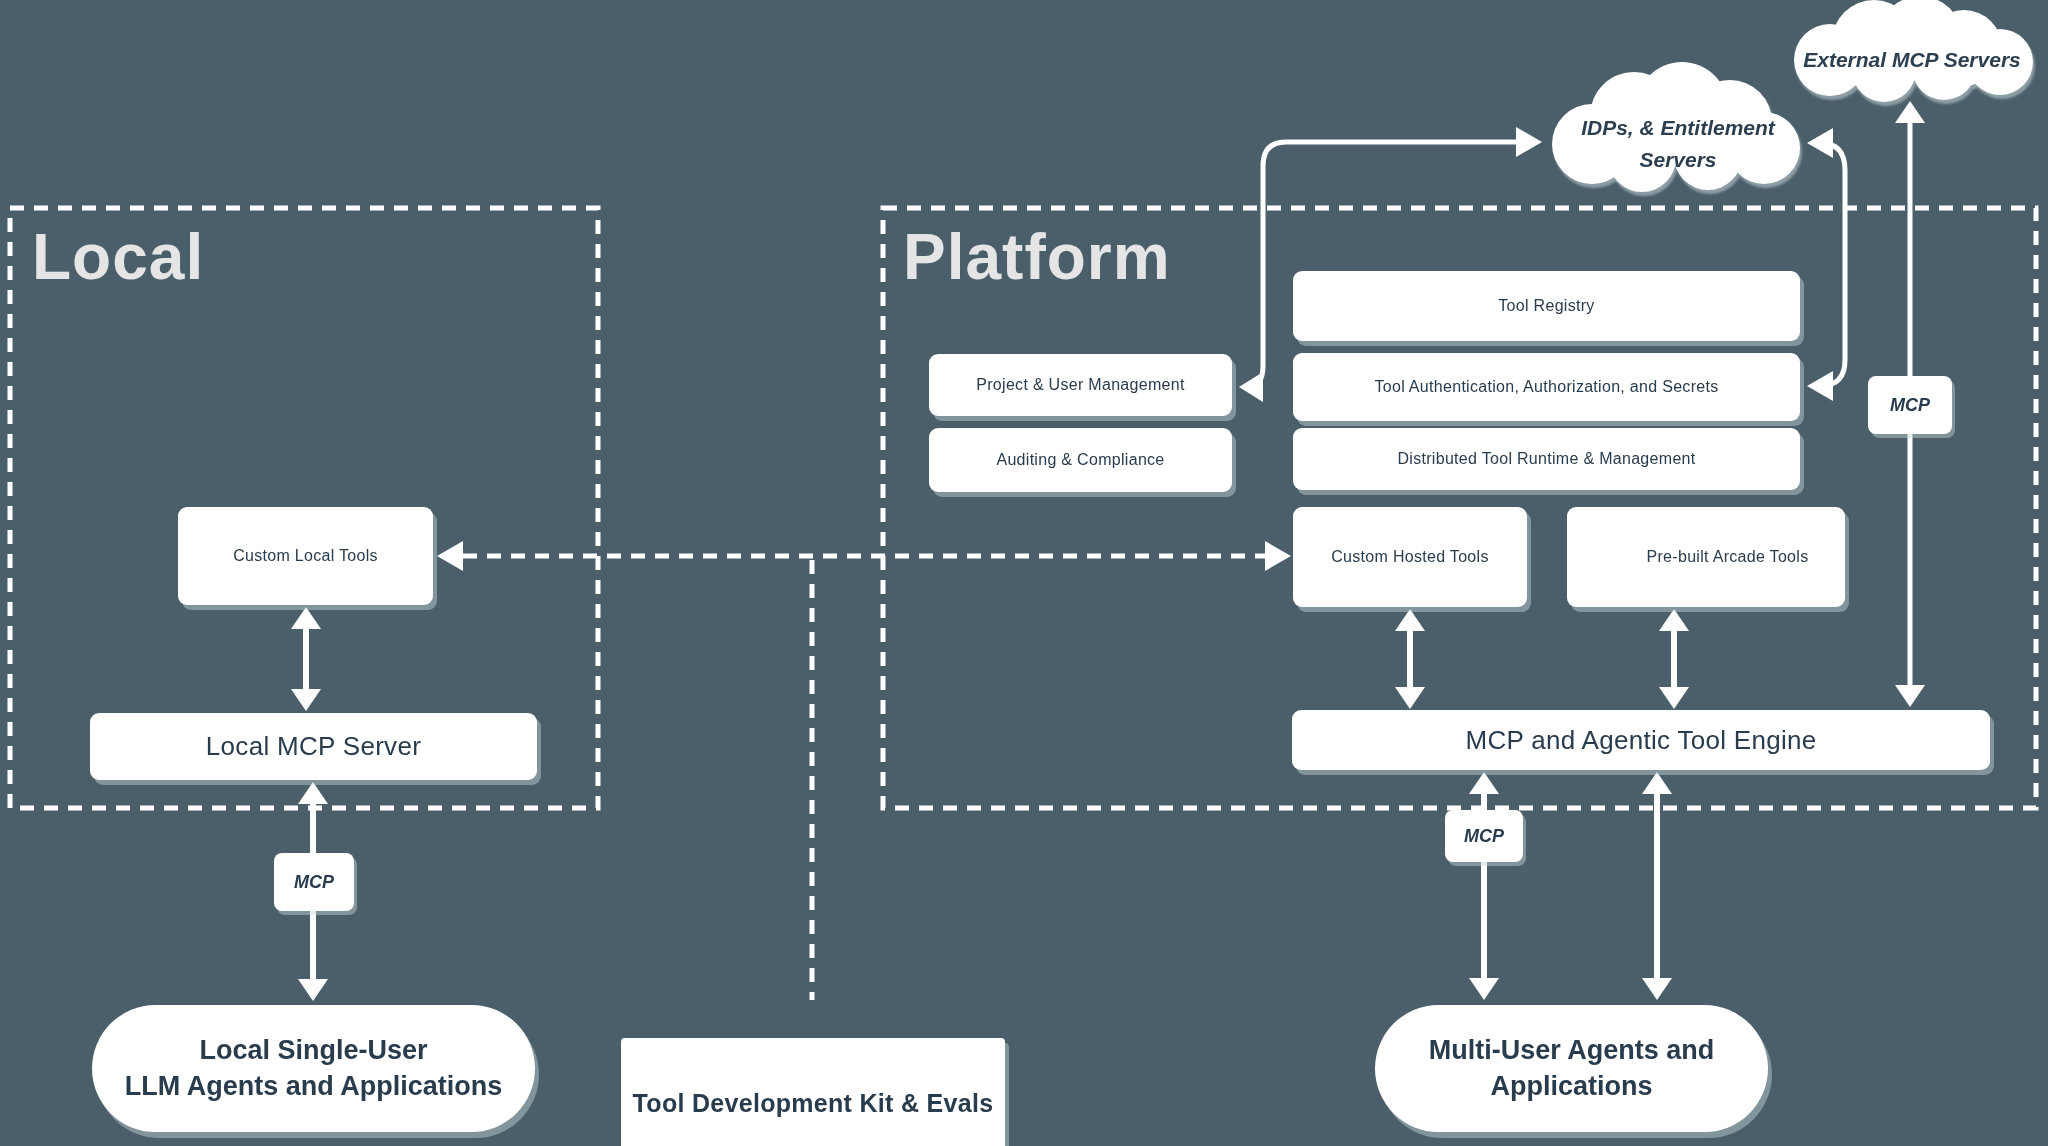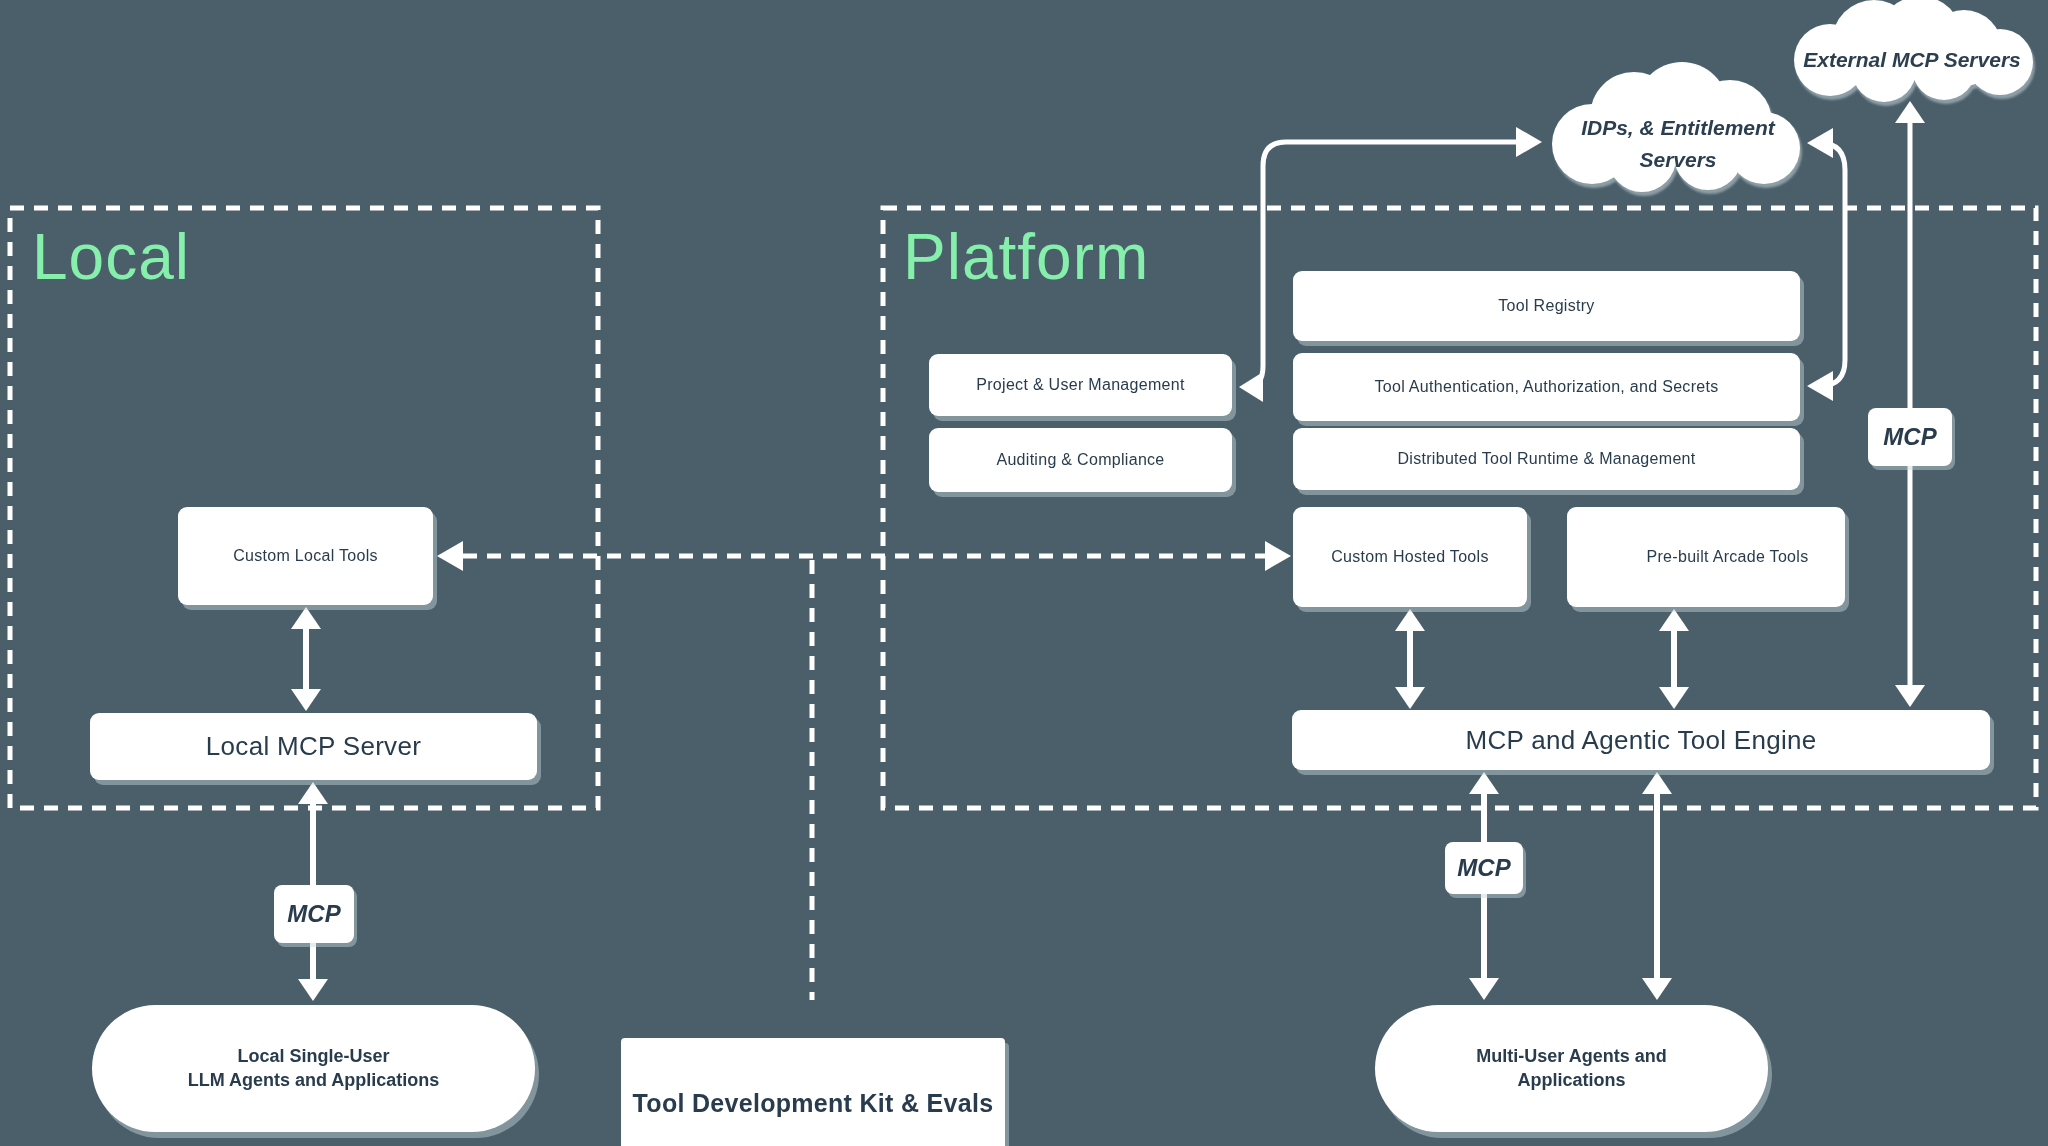--- a/index.html
+++ b/index.html
@@ -3,42 +3,41 @@
 <meta charset="utf-8">
 <style>
   html,body { margin:0; padding:0; background:#4a5f6a; }
   #canvas {
     position:relative; width:2048px; height:1146px; overflow:hidden;
     background:#4a5f6a;
     font-family:"Liberation Sans", sans-serif;
   }
   svg.layer { position:absolute; left:0; top:0; width:2048px; height:1146px; }
   .region-title {
-    position:absolute; color:#86efac; font-weight:400; font-size:64px;
+    position:absolute; color:#e5e5e5; font-weight:700; font-size:64px;
     letter-spacing:1px; white-space:nowrap;
   }
   .box {
     position:absolute; background:#ffffff; border-radius:9px;
     display:flex; align-items:center; justify-content:center; text-align:center;
     color:#293c4d; font-size:16px; letter-spacing:0.3px;
     box-shadow:4px 5px 0 rgba(200,212,218,0.45);
   }
   .box.big { font-size:26px; }
   .box.bold { font-weight:700; }
   .label-tag {
     position:absolute; background:#ffffff; border-radius:8px;
     display:flex; align-items:center; justify-content:center;
-    color:#293c4d; font-size:24px; font-style:italic; font-weight:700;
+    color:#293c4d; font-size:18px; font-style:italic; font-weight:700;
     box-shadow:3px 4px 0 rgba(200,212,218,0.45);
-    margin-top:32px;
   }
   .pill {
     position:absolute; background:#ffffff; border-radius:64px;
     display:flex; flex-direction:column; align-items:center; justify-content:center;
-    text-align:center; color:#293c4d; font-size:18px; font-weight:700; line-height:1.3;
+    text-align:center; color:#293c4d; font-size:27px; font-weight:700; line-height:1.3;
     box-shadow:4px 6px 0 rgba(200,212,218,0.45);
   }
   .cloud-label {
     position:absolute; color:#2c3f50; font-size:21px; font-style:italic; font-weight:700;
     text-align:center; line-height:1.5;
   }
 </style>
 </head>
 <body>
 

